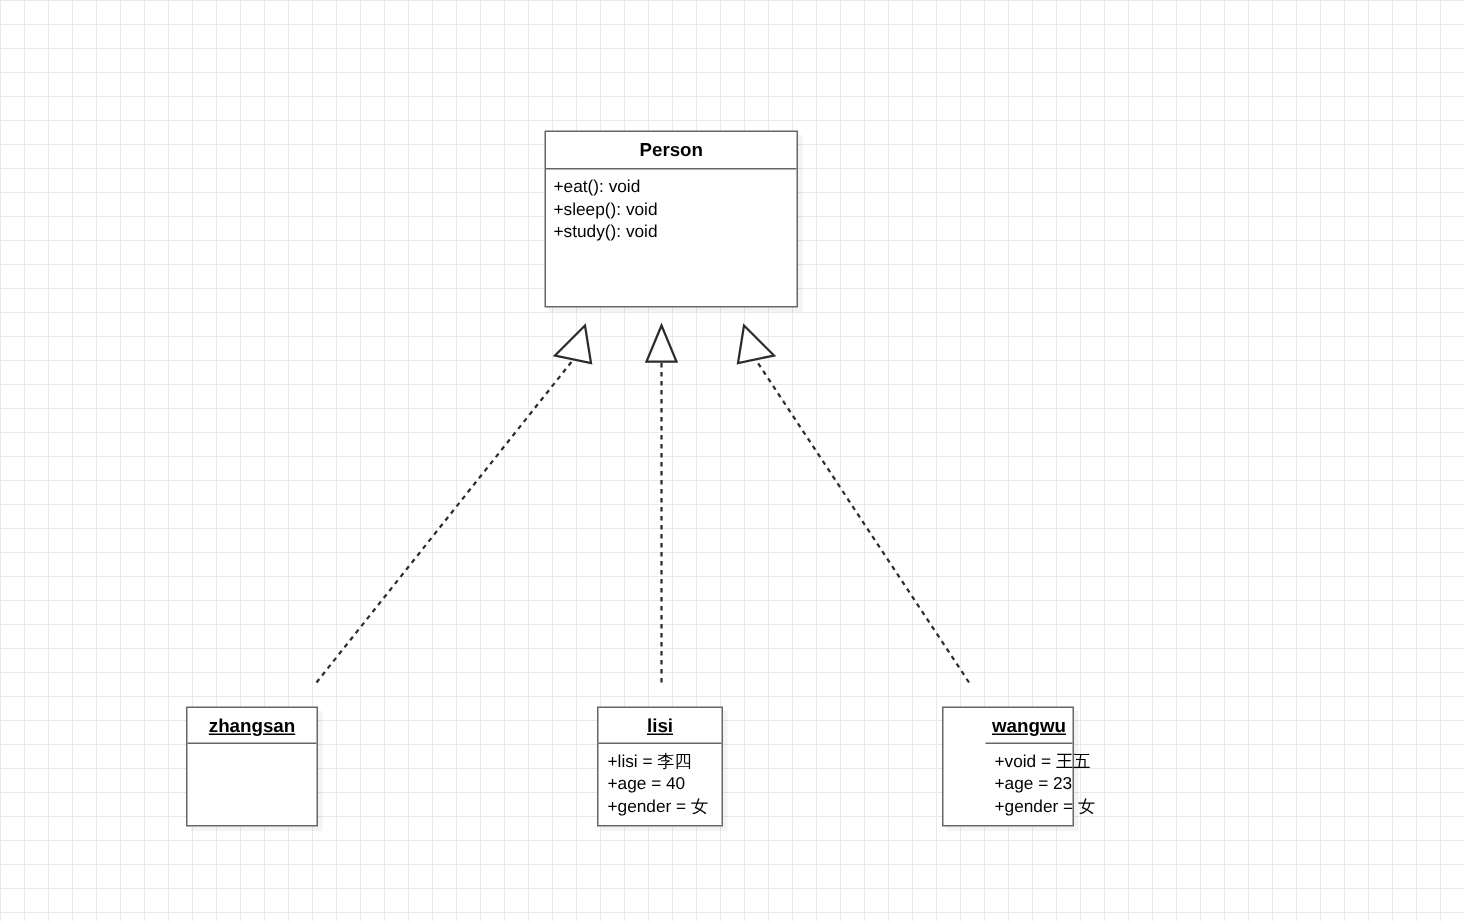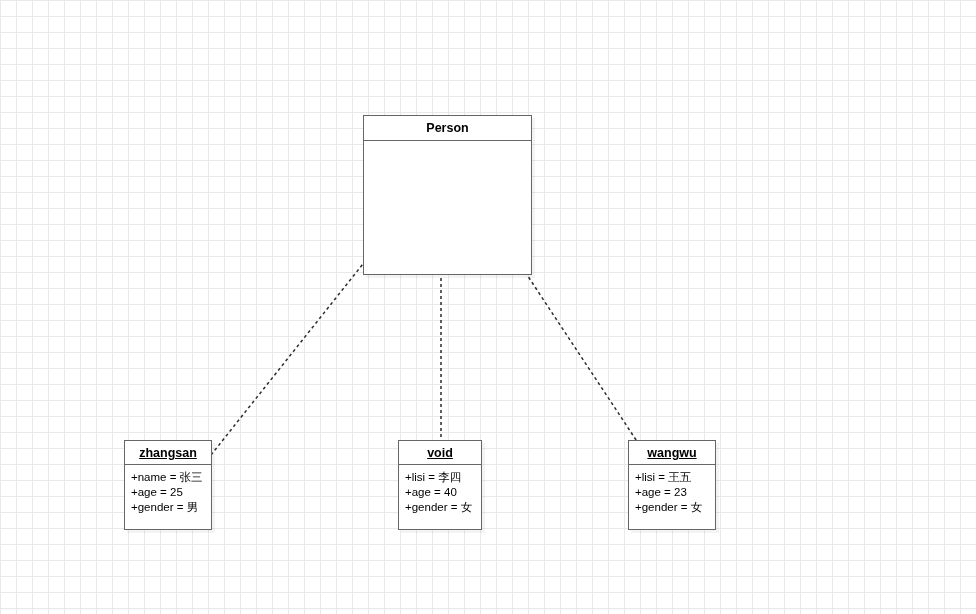--- a/index.html
+++ b/index.html
@@ -55,51 +55,50 @@
   }
   .uml-row {
     white-space: nowrap;
   }
 
   
   #person-box {
     left: 363px;
     top: 87px;
     width: 169px;
-    height: 160px;
-    margin-top: 28px;
+    height: 118px;
   }
   #person-box .uml-header {
     height: 25px;
     line-height: 25px;
   }
   #person-box .uml-section {
     height: 53px;
     padding-left: 5px;
   }
   #person-box .uml-section.methods {
     height: 49px;
   }
 
   
   .obj-box {
-    top: 440px;
-    height: 90px;
+    top: 471px;
+    height: 80px;
   }
   .obj-box .uml-header {
     height: 24px;
     line-height: 24px;
   }
   .obj-box .uml-section {
     height: 55px;
     padding-left: 6px;
   }
   #zhangsan-box { left: 124px; width: 88px; }
   #lisi-box     { left: 398px; width: 84px; }
-  #wangwu-box   { left: 628px; width: 88px; }
+  #wangwu-box   { left: 628px; width: 88px; padding-left: 28px; }
 
   
   #connectors {
     position: absolute;
     left: 0;
     top: 0;
     width: 976px;
     height: 614px;
     z-index: 2;
     pointer-events: none;
@@ -132,48 +131,48 @@
 
     <polygon class="gen-head" points="390,217 370,237 394,242"></polygon>
     <polygon class="gen-head" points="441,217 431,241 451,241"></polygon>
     <polygon class="gen-head" points="496,217 516,237 492,242"></polygon>
   </svg>
 
   <div class="uml-box" id="person-box">
     <div class="uml-header">
       <span>Person</span>
     </div>
+    <div class="uml-section methods">
+      <div class="uml-row">+eat(): void</div>
+      <div class="uml-row">+sleep(): void</div>
+      <div class="uml-row">+study(): void</div>
+    </div>
   </div>
 
   <div class="uml-box obj-box" id="zhangsan-box">
     <div class="uml-header u-underline">
       <span>zhangsan</span>
     </div>
-    <div class="uml-section">
-      <div class="uml-row">+name = 张三</div>
-      <div class="uml-row">+age = 25</div>
-      <div class="uml-row">+gender = 男</div>
-    </div>
   </div>
 
   <div class="uml-box obj-box" id="lisi-box">
     <div class="uml-header u-underline">
-      <span>void</span>
+      <span>lisi</span>
     </div>
     <div class="uml-section">
       <div class="uml-row">+lisi = 李四</div>
       <div class="uml-row">+age = 40</div>
       <div class="uml-row">+gender = 女</div>
     </div>
   </div>
 
   <div class="uml-box obj-box" id="wangwu-box">
     <div class="uml-header u-underline">
       <span>wangwu</span>
     </div>
     <div class="uml-section">
-      <div class="uml-row">+lisi = 王五</div>
+      <div class="uml-row">+void = 王五</div>
       <div class="uml-row">+age = 23</div>
       <div class="uml-row">+gender = 女</div>
     </div>
   </div>
 
 </div>
 
 </body></html>

